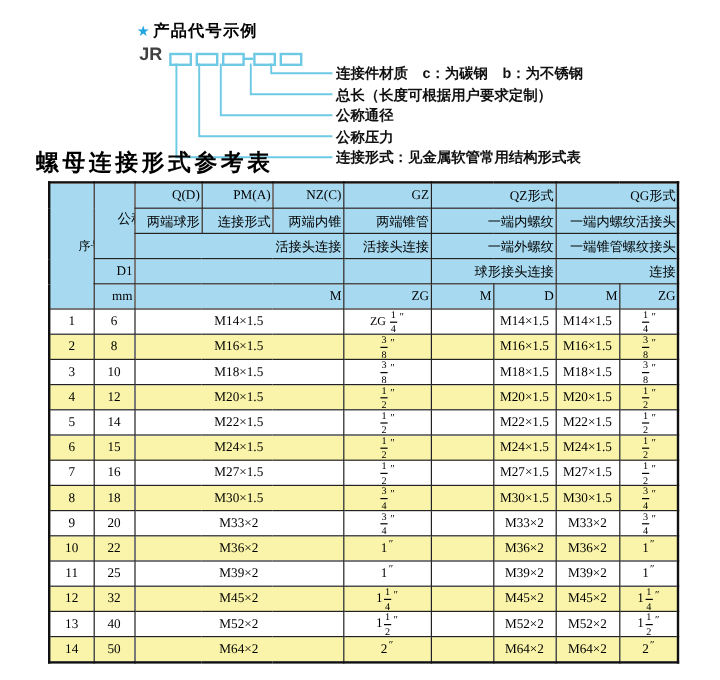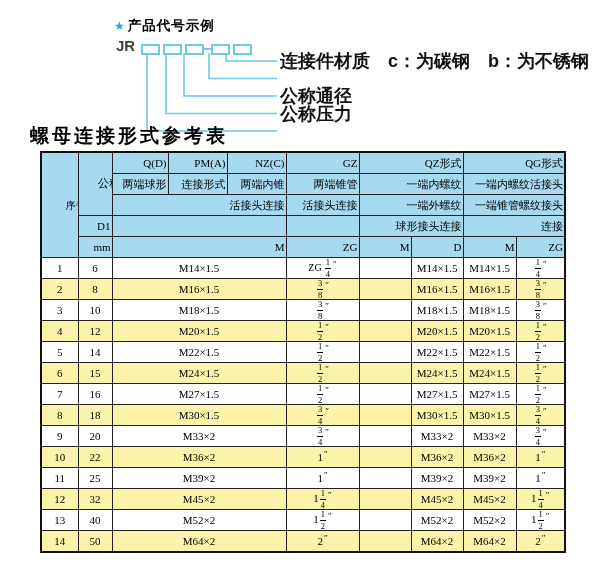--- a/index.html
+++ b/index.html
@@ -9,21 +9,21 @@
   
   .star-line{position:absolute;left:114px;top:17px;font-family:"Liberation Sans","DejaVu Sans",sans-serif;
              font-weight:bold;font-size:13.5px;letter-spacing:1px;}
   .star-line .star{color:var(--star,#21a7e0);margin-right:2px;font-size:12px;}
   .code-prefix{position:absolute;left:116px;top:37px;font-family:"Liberation Sans","DejaVu Sans",sans-serif;
                font-weight:bold;font-size:15px;color:#404040;}
   .code-box{position:absolute;top:44px;width:15px;height:7px;border:2px solid var(--accent-line,#6ec9e4);background:#fff;}
   .code-dash{position:absolute;top:48px;width:8px;height:2px;background:var(--accent-line,#6ec9e4);}
   .connector-svg{position:absolute;left:0;top:0;width:600px;height:150px;}
   .dg-label{position:absolute;left:280px;height:15px;line-height:15px;white-space:nowrap;
-            font-family:"Liberation Sans","DejaVu Sans",sans-serif;font-weight:bold;font-size:18px;color:#111;}
+            font-family:"Liberation Sans","DejaVu Sans",sans-serif;font-weight:bold;font-size:12px;color:#111;}
 
   
   .page-title{position:absolute;left:30px;top:123px;font-size:19px;font-weight:bold;
               letter-spacing:3px;font-family:"Liberation Serif","DejaVu Serif",serif;color:#000000;}
 
   
   .tbl-wrap{position:absolute;left:40px;top:151px;}
   table{border-collapse:collapse;table-layout:fixed;width:524px;border:2px solid #111;}
   th,td{border:1px solid #222;height:20px;padding:0 1px;text-align:center;vertical-align:middle;
         font-size:11px;font-weight:normal;overflow:hidden;white-space:nowrap;}
@@ -60,22 +60,24 @@
 
   <svg class="connector-svg" viewBox="0 0 600 150" xmlns="http://www.w3.org/2000/svg">
     <polyline points="226,53 226,61 277,61" fill="none" stroke="#6ec9e4" stroke-width="1.6"></polyline>
     <polyline points="209,53 209,78.5 277,78.5" fill="none" stroke="#6ec9e4" stroke-width="1.6"></polyline>
     <polyline points="184,53 184,96 277,96" fill="none" stroke="#6ec9e4" stroke-width="1.6"></polyline>
     <polyline points="166,53 166,113.5 277,113.5" fill="none" stroke="#6ec9e4" stroke-width="1.6"></polyline>
     <polyline points="147,53 147,131 277,131" fill="none" stroke="#6ec9e4" stroke-width="1.6"></polyline>
   </svg>
 
   <div class="dg-label" style="top:54px;">连接件材质　c：为碳钢　b：为不锈钢</div>
+  <div class="dg-label" style="top:71.5px;">总长（长度可根据用户要求定制）</div>
   <div class="dg-label" style="top:89px;">公称通径</div>
   <div class="dg-label" style="top:106.5px;">公称压力</div>
+  <div class="dg-label" style="top:124px;">连接形式：见金属软管常用结构形式表</div>
 
   <div class="page-title">螺母连接形式参考表</div>
 
   <div class="tbl-wrap">
     <table>
       <colgroup>
         <col style="width:37px">
           <col style="width:34px">
           <col style="width:56px">
           <col style="width:59px">

